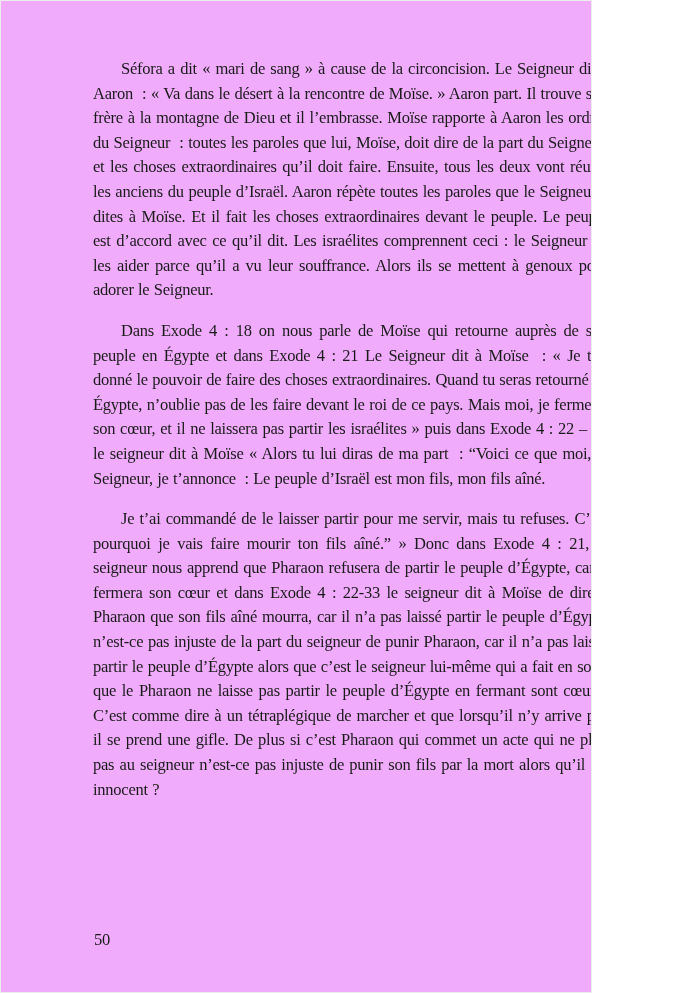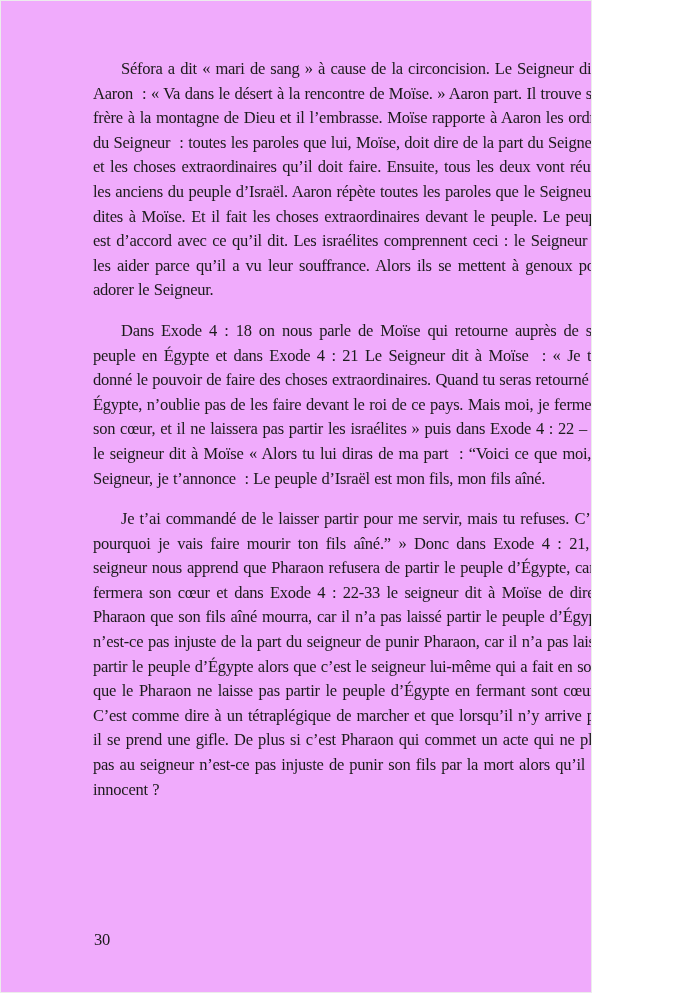--- a/index.html
+++ b/index.html
@@ -44,14 +44,14 @@
 </style>
 </head>
 <body>
 
 <div class="page">
   <div class="text-block">
     <p class="para">Séfora a dit « mari de sang » à cause de la circoncision. Le Seigneur dit à Aaron&nbsp; : « Va dans le désert à la rencontre de Moïse. » Aaron part. Il trouve son frère à la montagne de Dieu et il l’embrasse. Moïse rapporte à Aaron les ordres du Seigneur&nbsp; : toutes les paroles que lui, Moïse, doit dire de la part du Seigneur, et les choses extraordinaires qu’il doit faire. Ensuite, tous les deux vont réunir les anciens du peuple d’Israël. Aaron répète toutes les paroles que le Seigneur a dites à Moïse. Et il fait les choses extraordinaires devant le peuple. Le peuple est d’accord avec ce qu’il dit. Les israélites comprennent ceci : le Seigneur va les aider parce qu’il a vu leur souffrance. Alors ils se mettent à genoux pour adorer le Seigneur.</p>
     <p class="para">Dans Exode 4 : 18 on nous parle de Moïse qui retourne auprès de son peuple en Égypte et dans Exode 4 : 21 Le Seigneur dit à Moïse&nbsp; : « Je t’ai donné le pouvoir de faire des choses extraordinaires. Quand tu seras retourné en Égypte, n’oublie pas de les faire devant le roi de ce pays. Mais moi, je fermerai son cœur, et il ne laissera pas partir les israélites » puis dans Exode 4 : 22 – 23 le seigneur dit à Moïse « Alors tu lui diras de ma part&nbsp; : “Voici ce que moi, le Seigneur, je t’annonce&nbsp; : Le peuple d’Israël est mon fils, mon fils aîné.</p>
     <p class="para">Je t’ai commandé de le laisser partir pour me servir, mais tu refuses. C’est pourquoi je vais faire mourir ton fils aîné.” » Donc dans Exode 4 : 21, le seigneur nous apprend que Pharaon refusera de partir le peuple d’Égypte, car il fermera son cœur et dans Exode 4 : 22-33 le seigneur dit à Moïse de dire a Pharaon que son fils aîné mourra, car il n’a pas laissé partir le peuple d’Égypte n’est-ce pas injuste de la part du seigneur de punir Pharaon, car il n’a pas laissé partir le peuple d’Égypte alors que c’est le seigneur lui-même qui a fait en sorte que le Pharaon ne laisse pas partir le peuple d’Égypte en fermant sont cœur ? C’est comme dire à un tétraplégique de marcher et que lorsqu’il n’y arrive pas il se prend une gifle. De plus si c’est Pharaon qui commet un acte qui ne plaît pas au seigneur n’est-ce pas injuste de punir son fils par la mort alors qu’il est innocent ?</p>
   </div>
-  <div class="folio">30</div>
+  <div class="folio">50</div>
 </div>
 
 </body></html>

